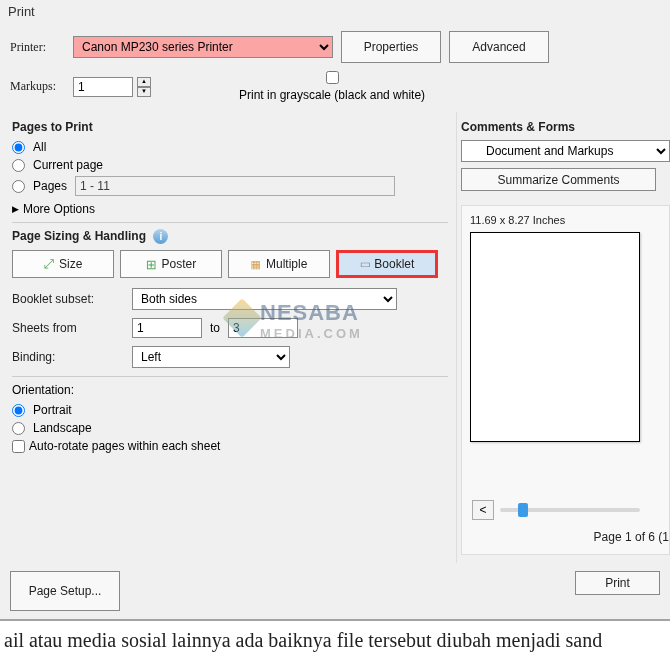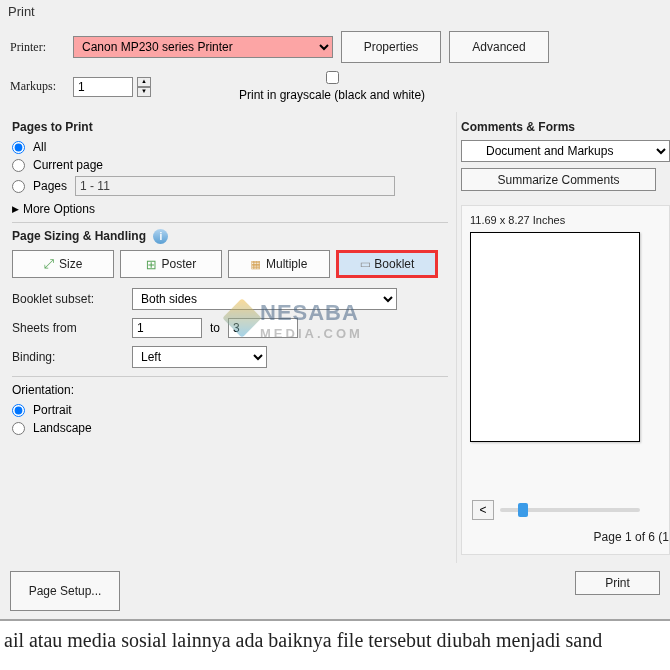--- a/index.html
+++ b/index.html
@@ -31,21 +31,21 @@
 .mode-row { display: flex; gap: 6px; margin: 6px 0 10px; }
 .mode-btn { flex: 0 0 102px; height: 28px; border: 1px solid #888; background: #fcfcfc; display: flex; align-items: center; justify-content: center; gap: 5px; cursor: pointer; color: #222; }
 .mode-btn.active { border: 3px solid #e33; background: #d3e5f5; padding: 0; }
 .icon-sz { color: #5aa55a; font-size: 13px; }
 .icon-pg { color: #5aa55a; font-size: 13px; }
 .icon-mult { color: #d4a050; font-size: 11px; }
 .icon-book { color: #888; font-size: 12px; }
 .form-row { display: flex; align-items: center; margin: 8px 0; }
 .form-lbl { width: 120px; color: #222; }
 .form-row select { width: 265px; height: 22px; border: 1px solid #888; background: #fff; padding: 0 4px; }
-.form-row select.short { width: 135px; }
+.form-row select.short { width: 158px; }
 .small-inp { width: 70px; height: 20px; border: 1px solid #888; padding: 0 4px; background: #fff; }
 .to-lbl { margin: 0 8px; }
 .comments-sel { width: 209px; height: 22px; border: 1px solid #888; background: #fff; padding: 0 20px; margin-bottom: 6px; }
 .btn-sum { width: 195px; height: 23px; }
 .preview-box { background: #f8f8f8; border: 1px solid #ddd; margin-top: 14px; padding: 8px 0 8px 8px; height: 350px; position: relative; }
 .dims { font-size: 11px; color: #222; margin-bottom: 6px; }
 .page-preview { width: 170px; height: 210px; border: 1px solid #000; background: #fff; box-shadow: 1px 1px 2px rgba(0,0,0,0.2); margin-top: 4px; }
 .nav-row { position: absolute; bottom: 34px; left: 10px; display: flex; align-items: center; gap: 6px; }
 .nav-btn { width: 22px; height: 20px; border: 1px solid #aaa; background: #f4f4f4; display: flex; align-items: center; justify-content: center; font-size: 10px; cursor: pointer; }
 .slider-track { width: 140px; height: 4px; background: #d8d8d8; position: relative; border-radius: 2px; }
@@ -160,20 +160,24 @@
 
       <div style="margin:4px 0 6px;">Orientation:</div>
       <div class="radio-row">
         <input type="radio" name="ori" checked="" style="">
         <span>Portrait</span>
       </div>
       <div class="radio-row">
         <input type="radio" name="ori" style="">
         <span>Landscape</span>
       </div>
+      <div class="radio-row">
+        <input type="checkbox" style="">
+        <span>Auto-rotate pages within each sheet</span>
+      </div>
     </div>
 
     <div class="right-col">
       <div class="section-title">Comments &amp; Forms</div>
       <select class="comments-sel">
         <option>Document and Markups</option>
       </select>
       <button class="btn btn-sum">Summarize Comments</button>
 
       <div class="preview-box">

